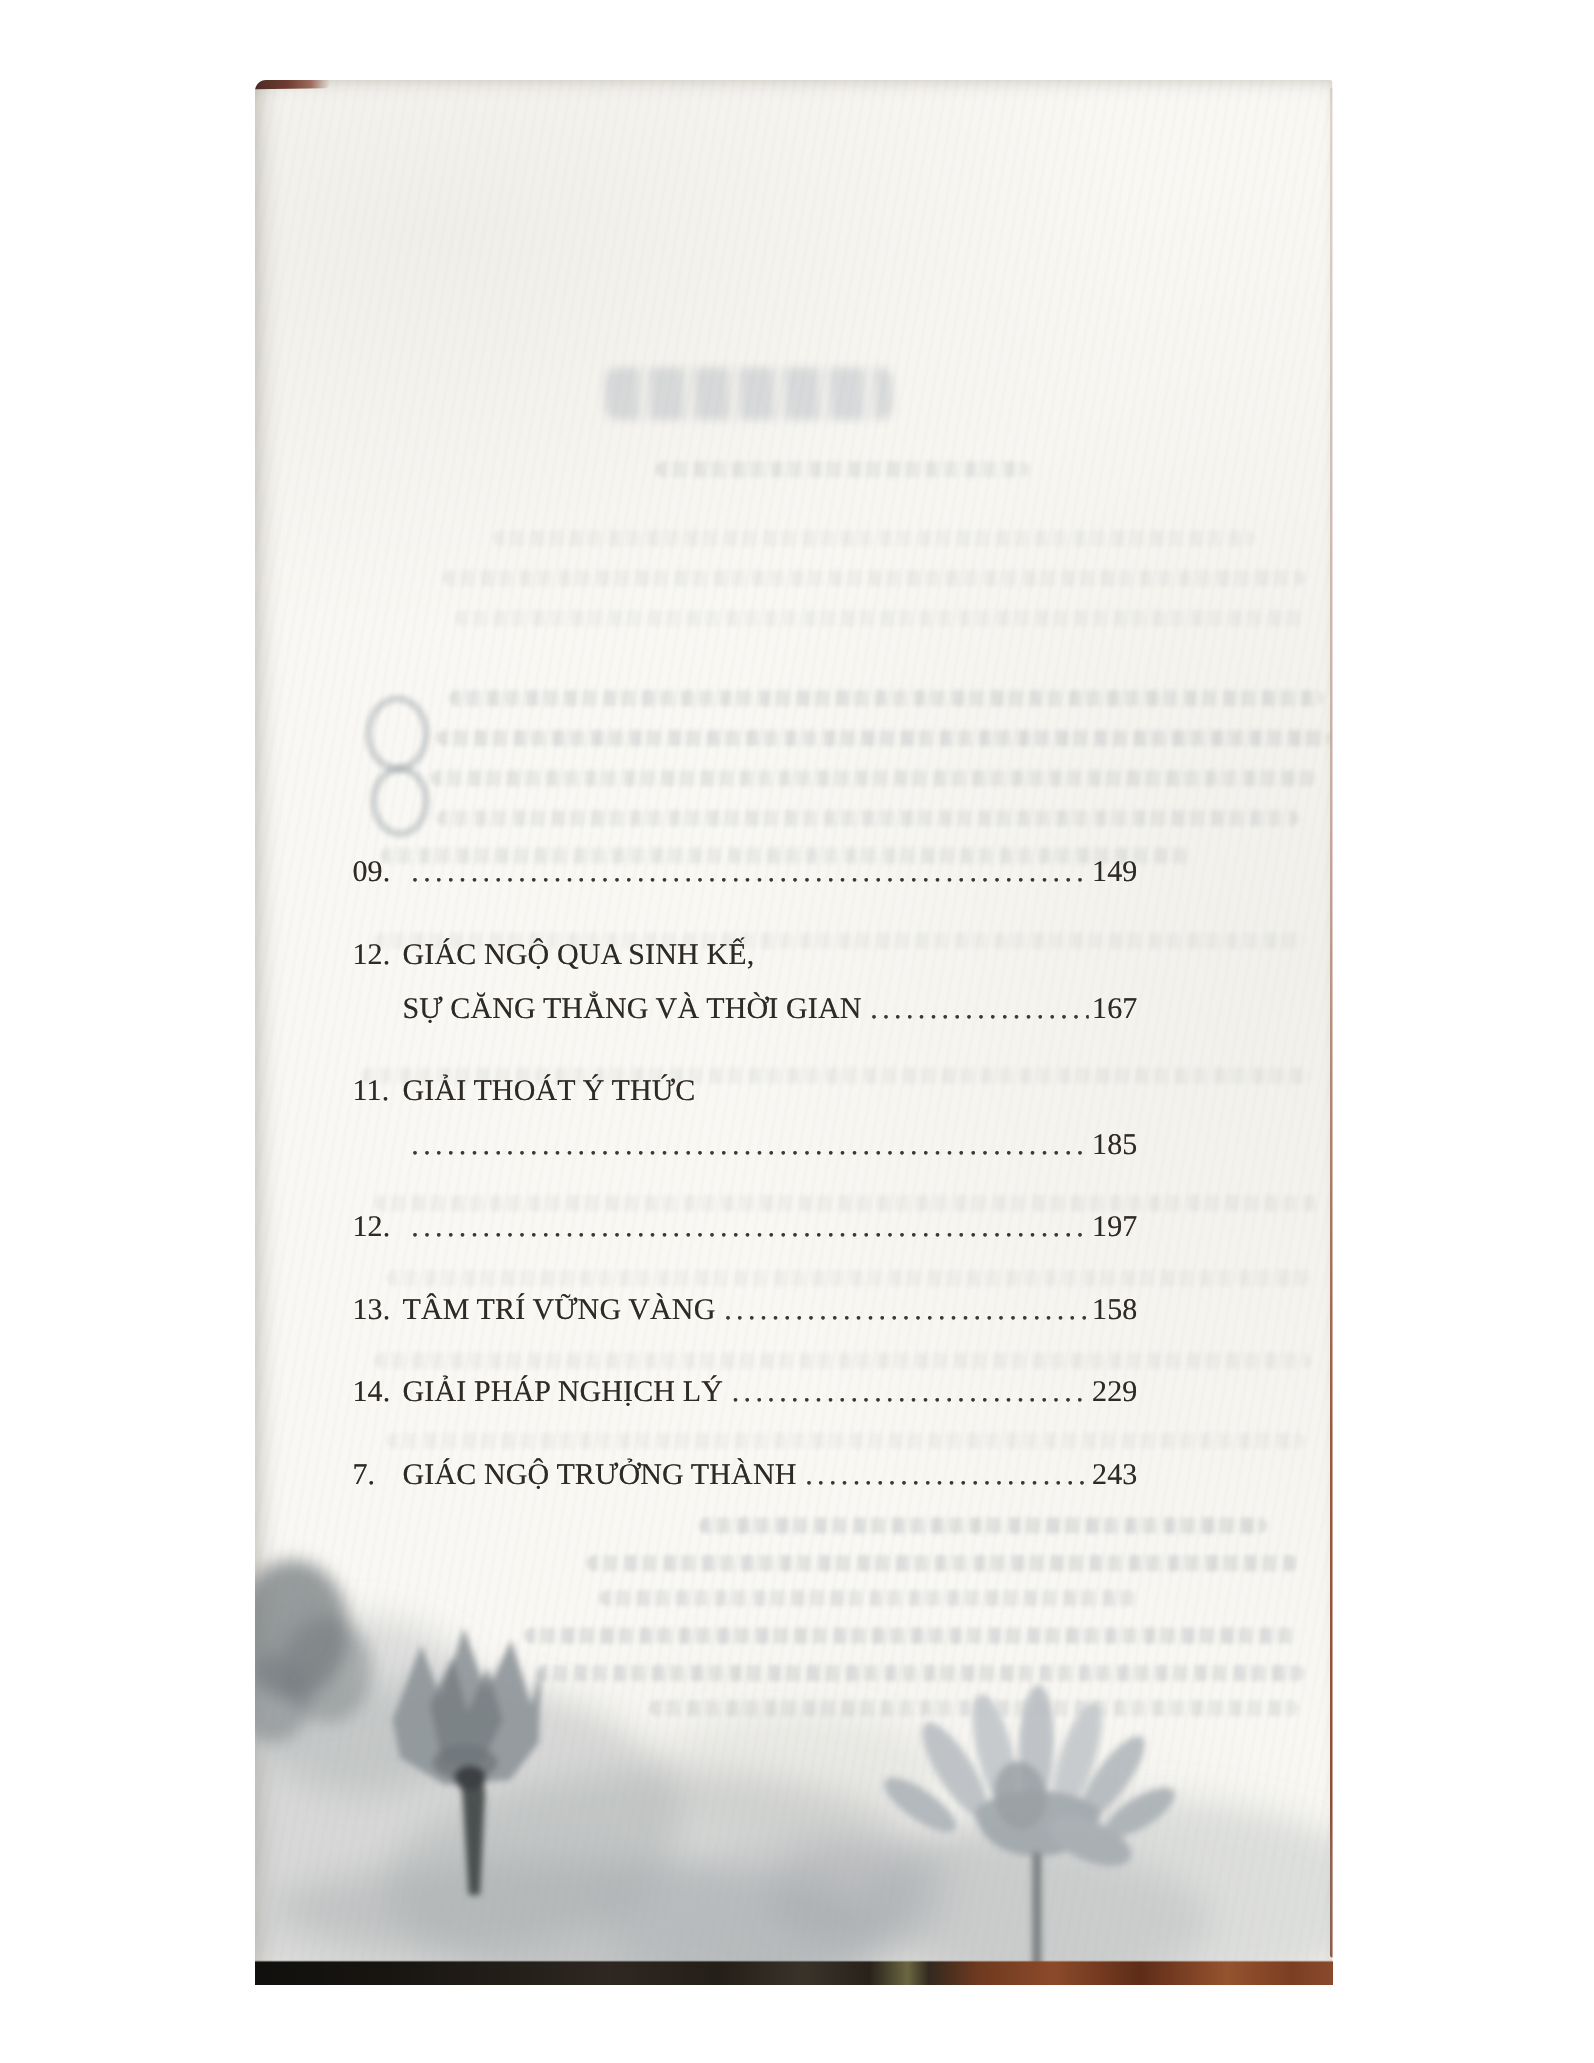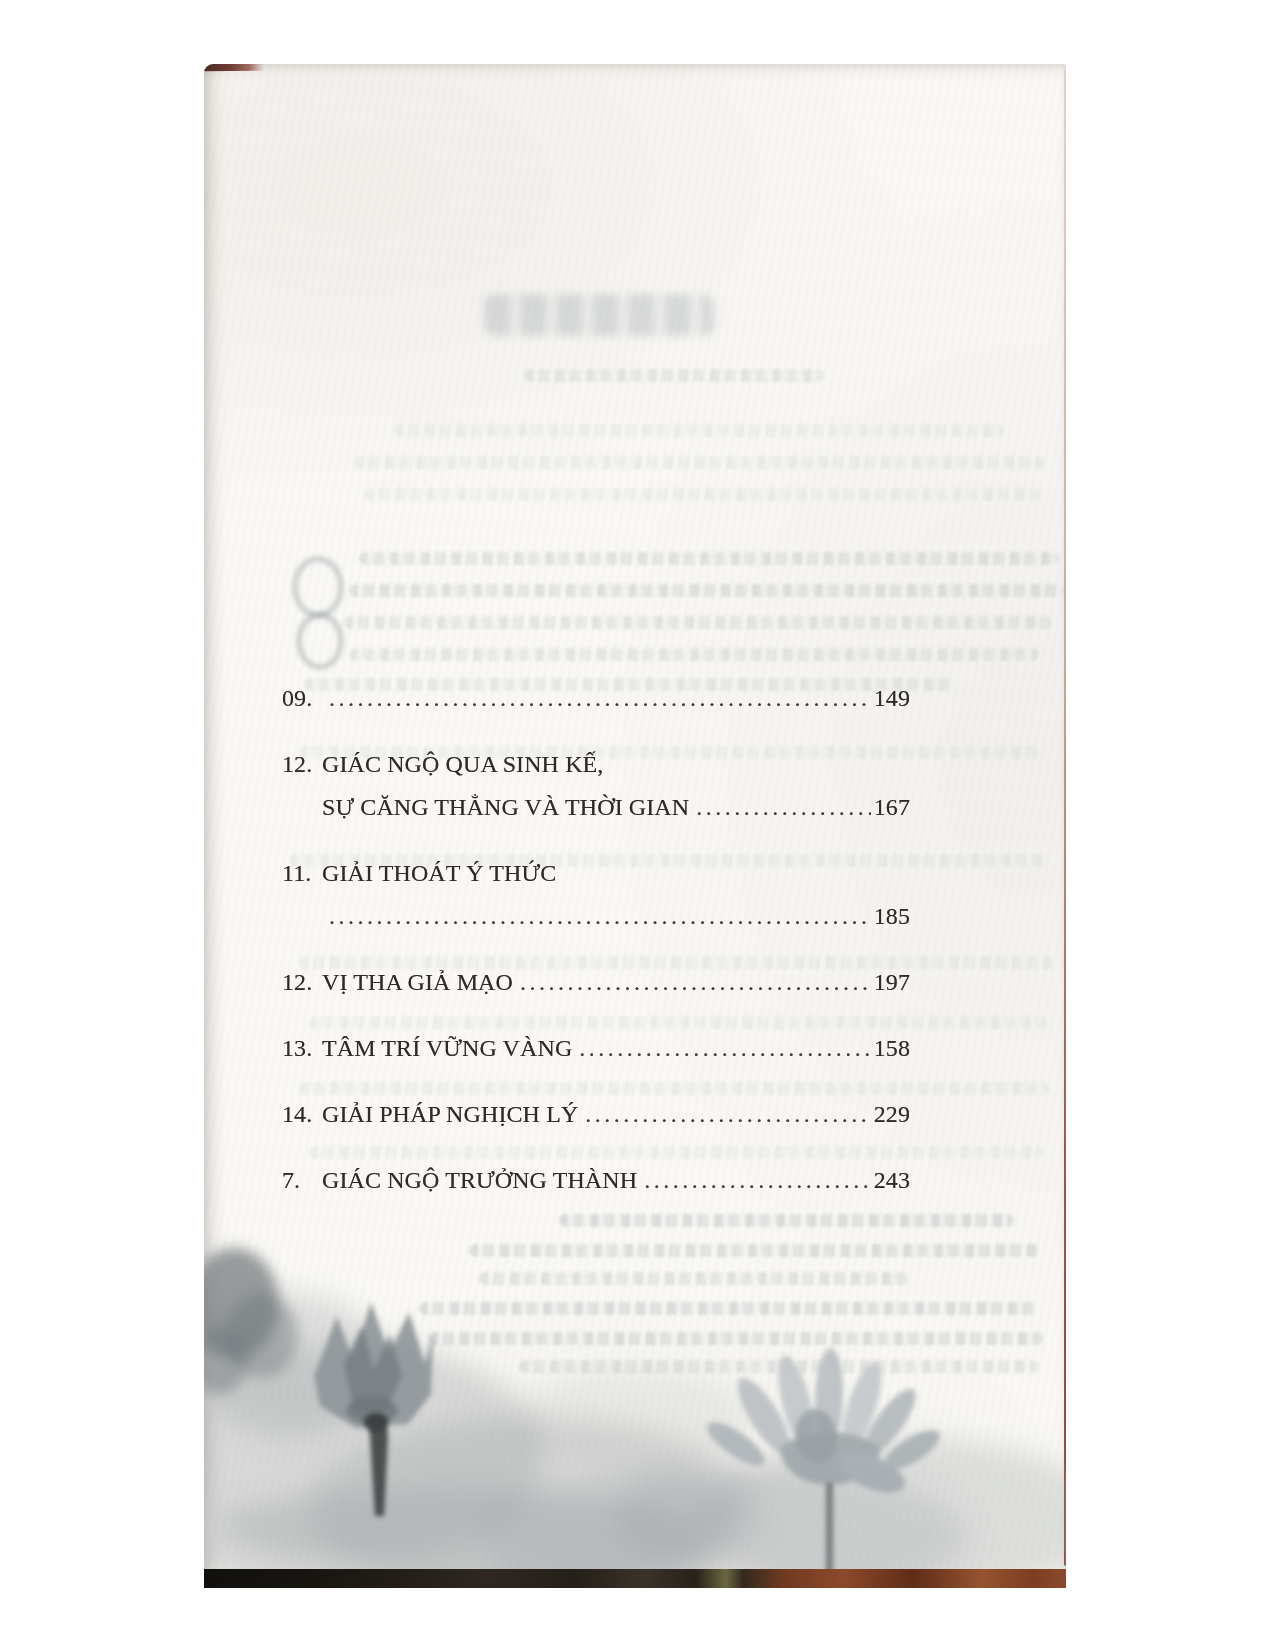--- a/index.html
+++ b/index.html
@@ -132,21 +132,20 @@
           </div>
           <div class="toc-line">
             <span class="toc-num"></span>
             <span class="toc-dots">..............................................................................................................</span>
             <span class="toc-page">185</span>
           </div>
         </div>
         <div class="toc-entry">
           <div class="toc-line">
             <span class="toc-num">12.</span>
-            <span class="toc-title">VỊ THA GIẢ MẠO</span>
             <span class="toc-dots">..............................................................................................................</span>
             <span class="toc-page">197</span>
           </div>
         </div>
         <div class="toc-entry">
           <div class="toc-line">
             <span class="toc-num">13.</span>
             <span class="toc-title">TÂM TRÍ VỮNG VÀNG</span>
             <span class="toc-dots">..............................................................................................................</span>
             <span class="toc-page">158</span>

